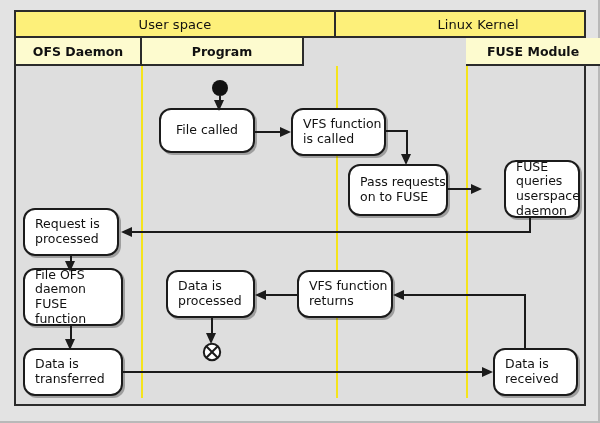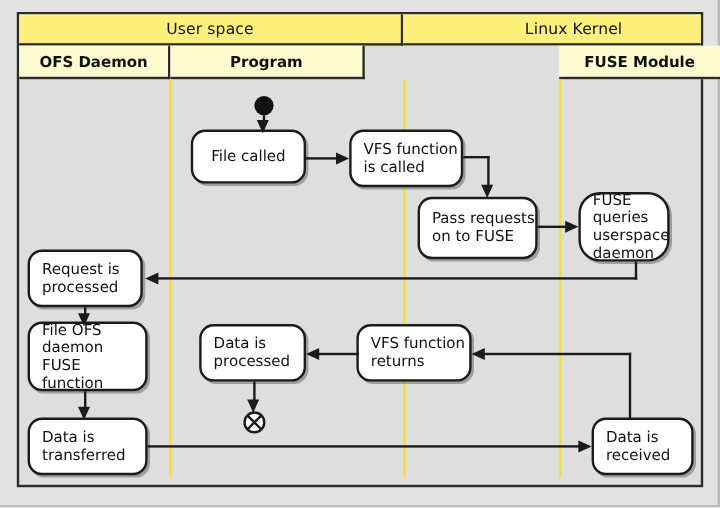--- a/index.html
+++ b/index.html
@@ -182,21 +182,21 @@
       </div>
     </div>
 
     <div class="node" style="left:332px; top:152px; width:100px; height:52px;">
       <div>
         <div>Pass requests</div>
         <div>on to FUSE</div>
       </div>
     </div>
 
-    <div class="node" style="left:466px; top:148px; width:76px; height:58px;border-radius:18px;">
+    <div class="node" style="left:488px; top:148px; width:76px; height:58px;">
       <div>
         <div>FUSE queries</div>
         <div>userspace</div>
         <div>daemon</div>
       </div>
     </div>
 
     <div class="node" style="left:7px; top:196px; width:96px; height:48px;">
       <div>
         <div>Request is</div>

